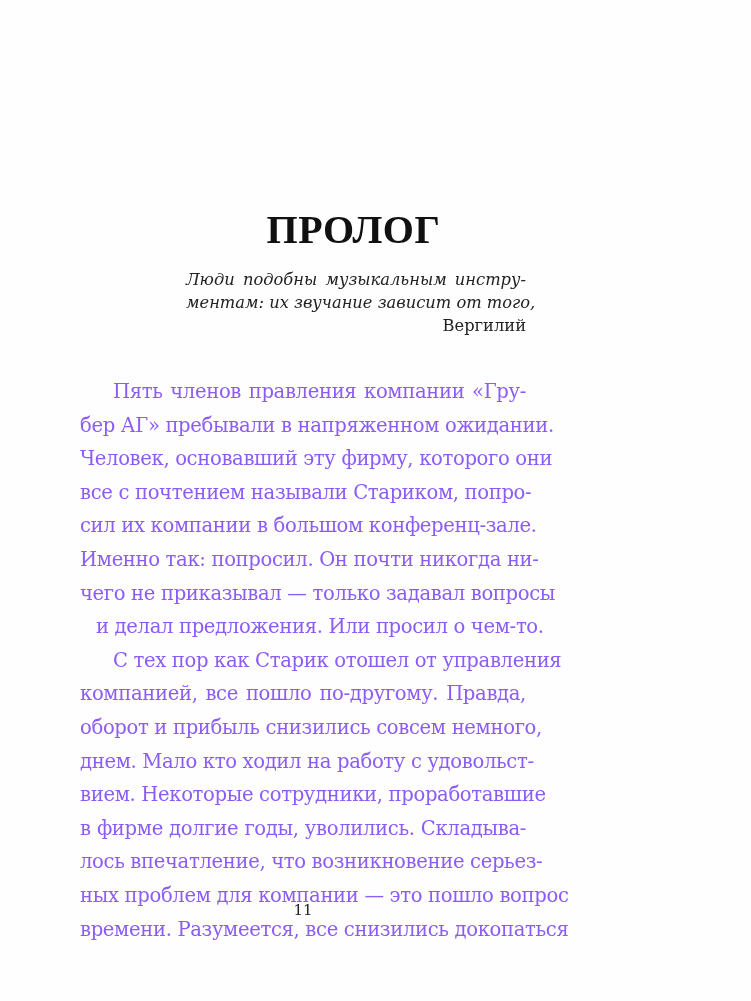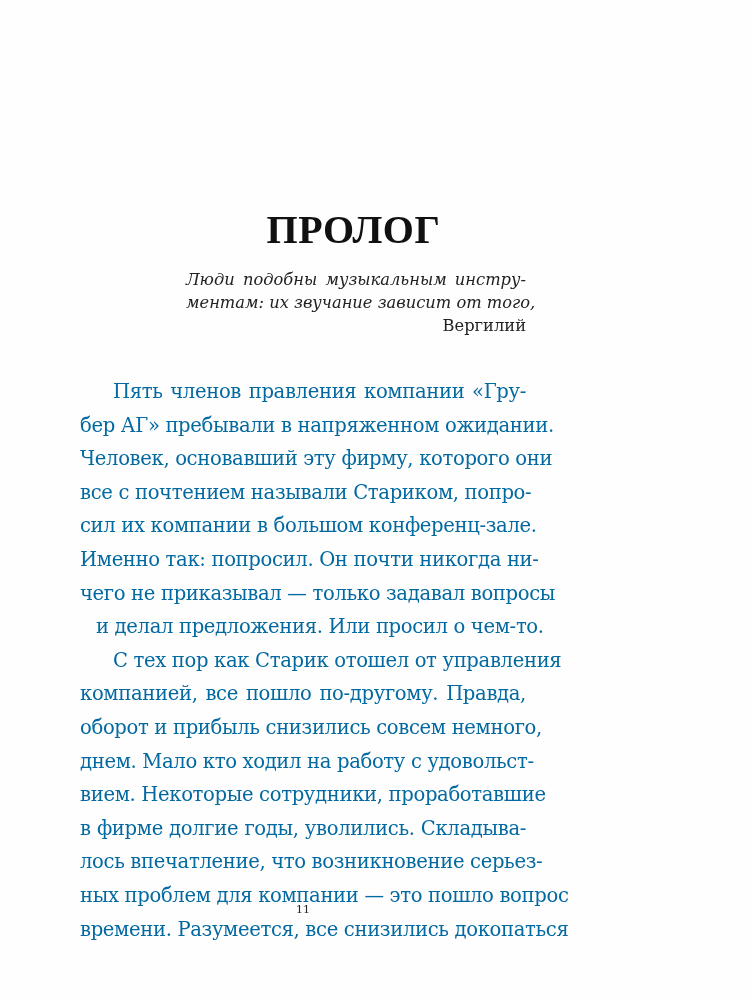--- a/index.html
+++ b/index.html
@@ -70,41 +70,41 @@
     position: absolute;
     left: 80px;
     width: 446px;
     top: 375px;
   }
   .para-line {
     display: block;
     font-family: "DejaVu Serif", "Liberation Serif", serif;
     font-size: 19.6px;
     line-height: 33.6px;
-    color: #0369a1;
+    color: #8b5cf6;
     text-align: justify;
     text-align-last: justify;
     white-space: nowrap;
     letter-spacing: -0.35px;
   }
   .para-line.indent {
     text-indent: 33px;
   }
   .para-line.end {
     text-align-last: left;
     margin-left: 16px;
   }
   .page-number {
     position: absolute;
     left: 0;
     width: 606px;
     top: 900px;
     text-align: center;
     font-family: "DejaVu Serif", "Liberation Serif", serif;
-    font-size: 11px;
+    font-size: 15px;
     line-height: 20px;
     color: #222;
   }
 </style>
 </head>
 <body>
 
 <div class="page">
 
   <h1 class="title">ПРОЛОГ</h1>

